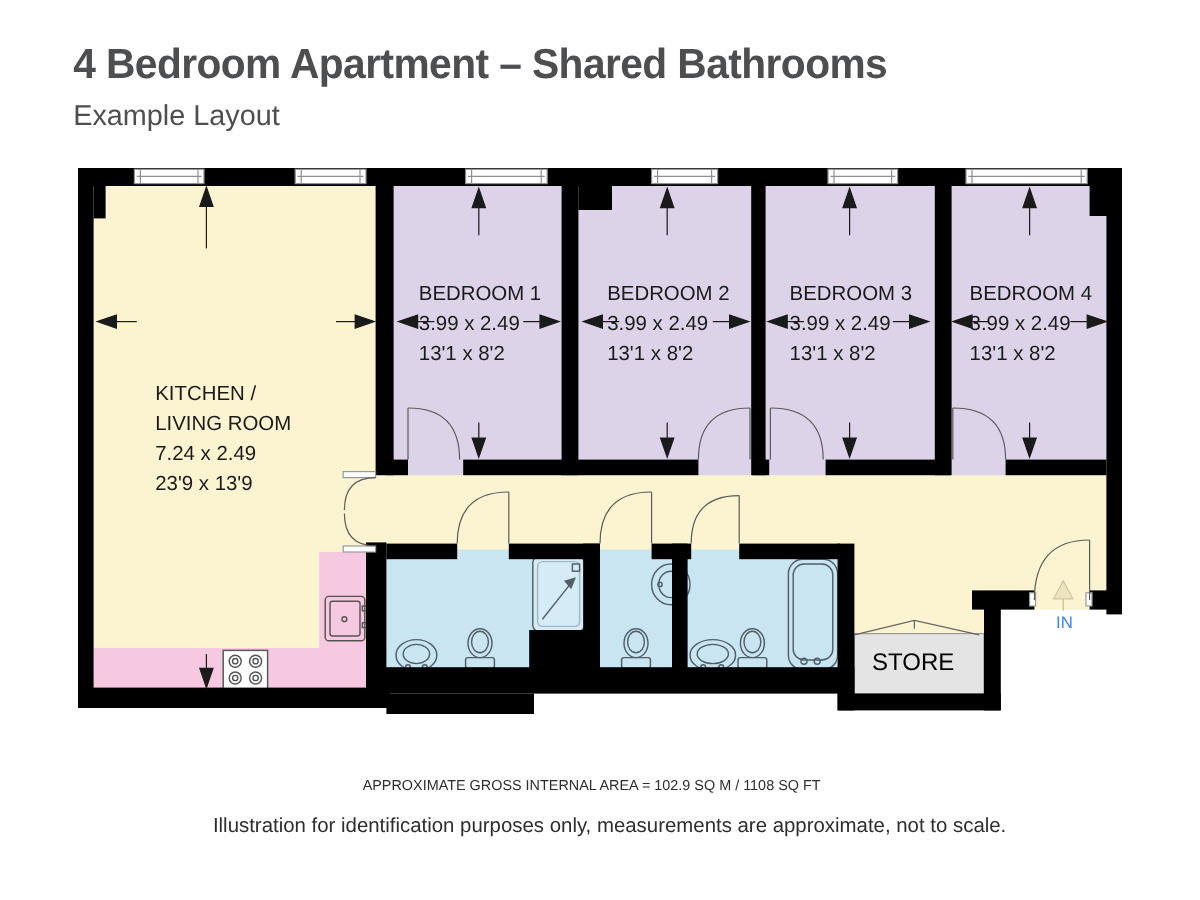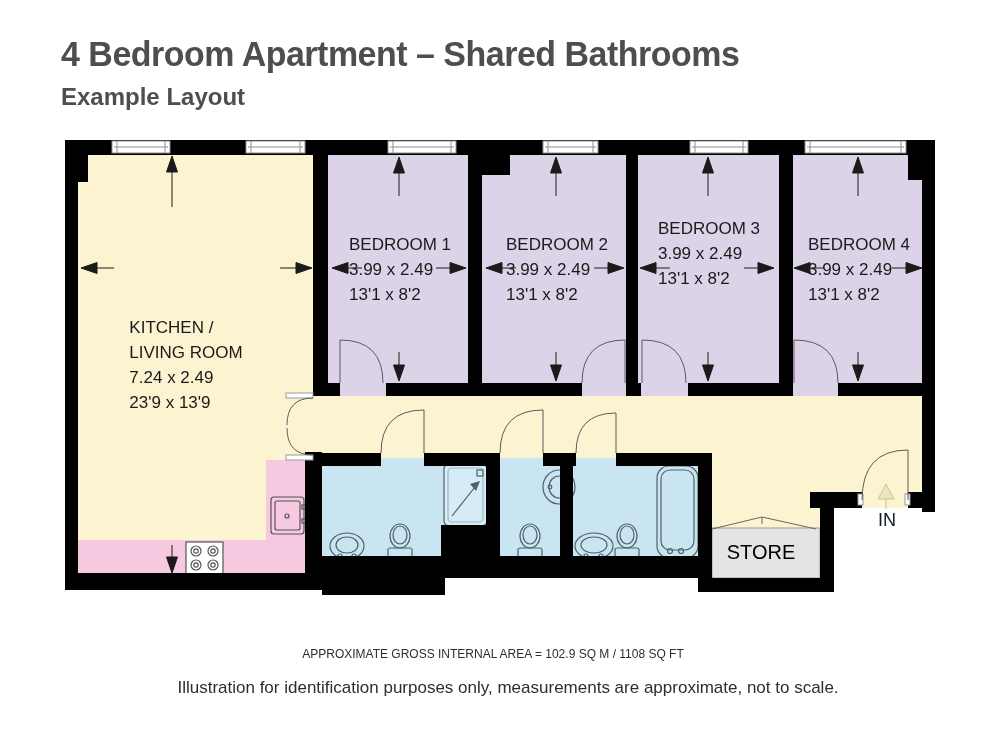--- a/index.html
+++ b/index.html
@@ -1,22 +1,22 @@
 <!DOCTYPE html>
 <html><head>
 <meta charset="utf-8">
 <style>
   html,body{margin:0;padding:0}
   body{width:1000px;height:750px;background:#fff;font-family:"Liberation Sans",sans-serif;position:relative;overflow:hidden}
   .plan-svg{position:absolute;left:0;top:0}
   .title{position:absolute;left:61px;top:34px;font-size:35px;font-weight:bold;color:#4d4e50;letter-spacing:-0.5px;transform:scaleX(0.97);transform-origin:left top;white-space:nowrap}
-  .subtitle{position:absolute;left:61px;top:83px;font-size:24px;font-weight:bold;color:#4d4e50;white-space:nowrap}
+  .subtitle{position:absolute;left:61px;top:83px;font-size:24px;font-weight:normal;color:#4d4e50;white-space:nowrap}
   .room-label{position:absolute;transform:translateX(-50%);text-align:left;font-size:17px;line-height:25px;color:#1a1a1a;white-space:nowrap}
   .store-label{position:absolute;transform:translateX(-50%);font-size:20px;color:#000000;white-space:nowrap}
-  .in-label{position:absolute;transform:translateX(-50%);font-size:18px;color:#0f172a;white-space:nowrap}
+  .in-label{position:absolute;transform:translateX(-50%);font-size:14px;color:#3b82f6;white-space:nowrap}
   .area-note{position:absolute;left:493px;top:647px;transform:translateX(-50%);font-size:12px;color:#2e2e2e;white-space:nowrap}
   .disclaimer{position:absolute;left:508px;top:678px;transform:translateX(-50%);font-size:17px;color:#2e2e2e;white-space:nowrap}
 </style>
 </head>
 <body>
 
 <div class="title">4 Bedroom Apartment – Shared Bathrooms</div>
 <div class="subtitle">Example Layout</div>
 
 <svg class="plan-svg" width="1000" height="750" viewBox="0 0 1000 750">
@@ -320,21 +320,21 @@
   <div>3.99 x 2.49</div>
   <div>13'1 x 8'2</div>
 </div>
 
 <div class="room-label" style="left:557px;top:232px">
   <div>BEDROOM 2</div>
   <div>3.99 x 2.49</div>
   <div>13'1 x 8'2</div>
 </div>
 
-<div class="room-label" style="left:709px;top:216px">
+<div class="room-label" style="left:709px;top:232px">
   <div>BEDROOM 3</div>
   <div>3.99 x 2.49</div>
   <div>13'1 x 8'2</div>
 </div>
 
 <div class="room-label" style="left:859px;top:232px">
   <div>BEDROOM 4</div>
   <div>3.99 x 2.49</div>
   <div>13'1 x 8'2</div>
 </div>

